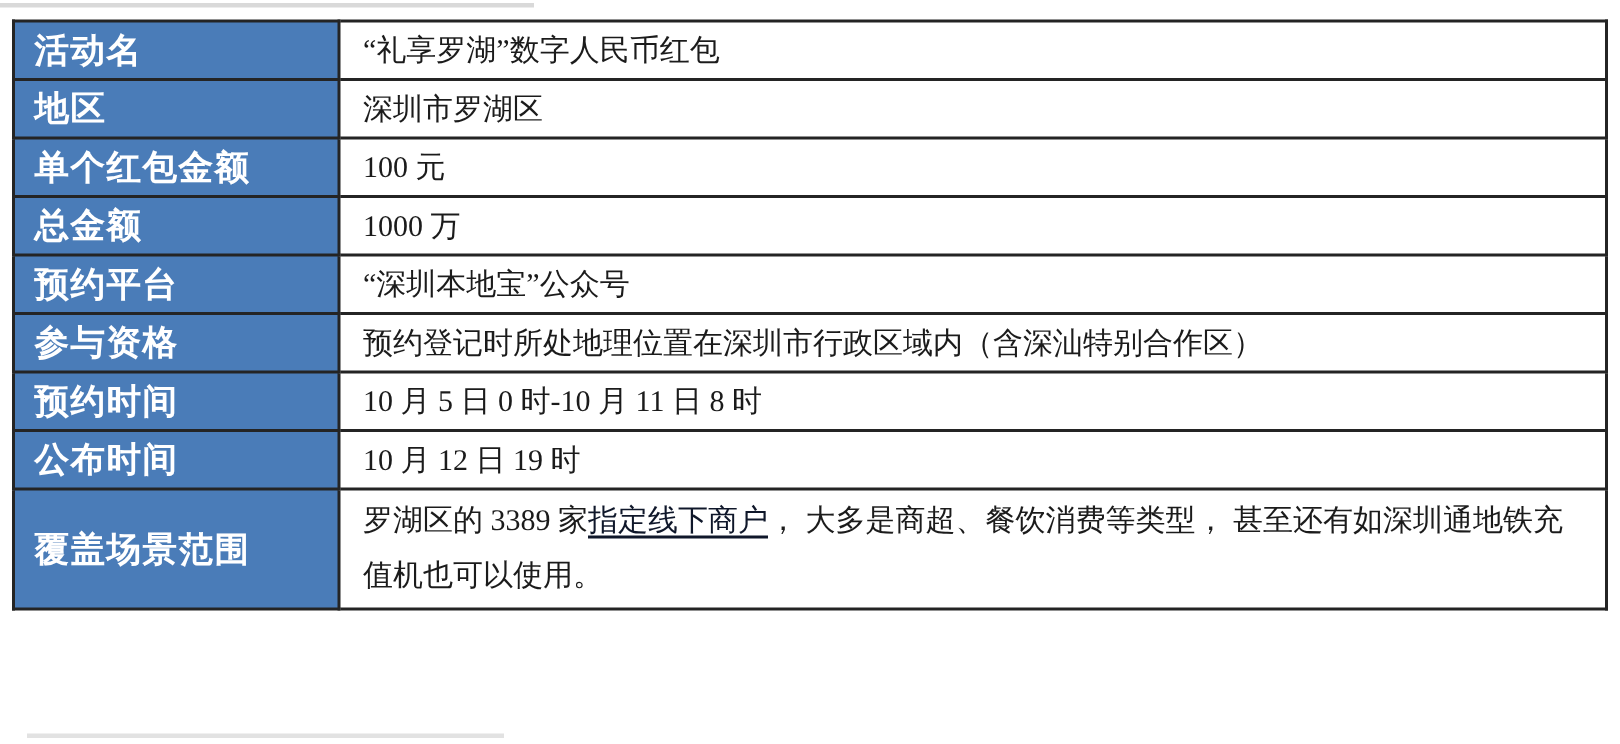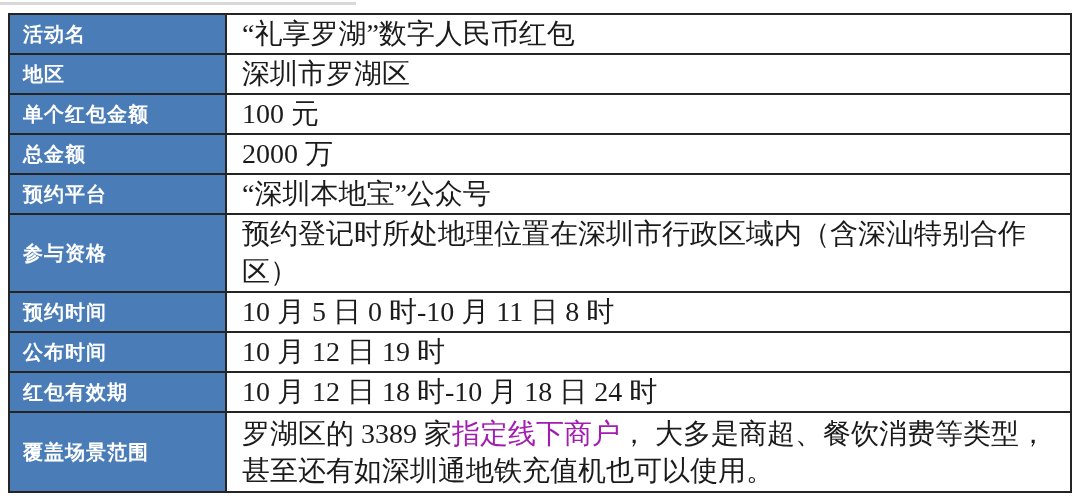--- a/index.html
+++ b/index.html
@@ -31,36 +31,37 @@
   table.info-table td {
     border: 2px solid #242424;
     vertical-align: middle;
   }
   td.label-cell {
     width: 217px;
     background: #4a7cb8;
     color: #ffffff;
     font-family: "Liberation Sans", "DejaVu Sans", sans-serif;
     font-weight: bold;
-    font-size: 20px;
+    font-size: 23px;
     padding: 0 4px 0 13px;
     height: 39px;
     letter-spacing: 1px;
   }
   td.value-cell {
     background: #ffffff;
     color: #1b1b1b;
-    font-size: 28px;
+    font-size: 20px;
     padding: 0 10px 0 15px;
     border-right: 3px solid #9c9c9c;
   }
   tr.tall-row td { height: 78px; }
   tr.tall-row td.value-cell { line-height: 37px; padding-top: 2px; padding-bottom: 2px; }
   a.inline-link {
-    color: #a21caf;
+    color: #0f172a;
+    text-decoration: underline;
     text-underline-offset: 4px;
     cursor: pointer;
   }
 </style>
 </head>
 <body>
 
 <div class="artifact-top"></div>
 <div class="artifact-bottom"></div>
 
@@ -74,42 +75,38 @@
       <tr>
         <td class="label-cell">地区</td>
         <td class="value-cell">深圳市罗湖区</td>
       </tr>
       <tr>
         <td class="label-cell">单个红包金额</td>
         <td class="value-cell">100 元</td>
       </tr>
       <tr>
         <td class="label-cell">总金额</td>
-        <td class="value-cell">2000 万</td>
+        <td class="value-cell">1000 万</td>
       </tr>
       <tr>
         <td class="label-cell">预约平台</td>
         <td class="value-cell">“深圳本地宝”公众号</td>
       </tr>
       <tr>
         <td class="label-cell">参与资格</td>
         <td class="value-cell">预约登记时所处地理位置在深圳市行政区域内（含深汕特别合作区）</td>
       </tr>
       <tr>
         <td class="label-cell">预约时间</td>
         <td class="value-cell">10 月 5 日 0 时-10 月 11 日 8 时</td>
       </tr>
       <tr>
         <td class="label-cell">公布时间</td>
         <td class="value-cell">10 月 12 日 19 时</td>
       </tr>
-      <tr>
-        <td class="label-cell">红包有效期</td>
-        <td class="value-cell">10 月 12 日 18 时-10 月 18 日 24 时</td>
-      </tr>
       <tr class="tall-row">
         <td class="label-cell">覆盖场景范围</td>
         <td class="value-cell">
           <span>罗湖区的 3389 家</span><a class="inline-link">指定线下商户</a><span>， 大多是商超、餐饮消费等类型， 甚至还有如深圳通地铁充值机也可以使用。</span>
         </td>
       </tr>
     </tbody>
   </table>
 </div>
 

